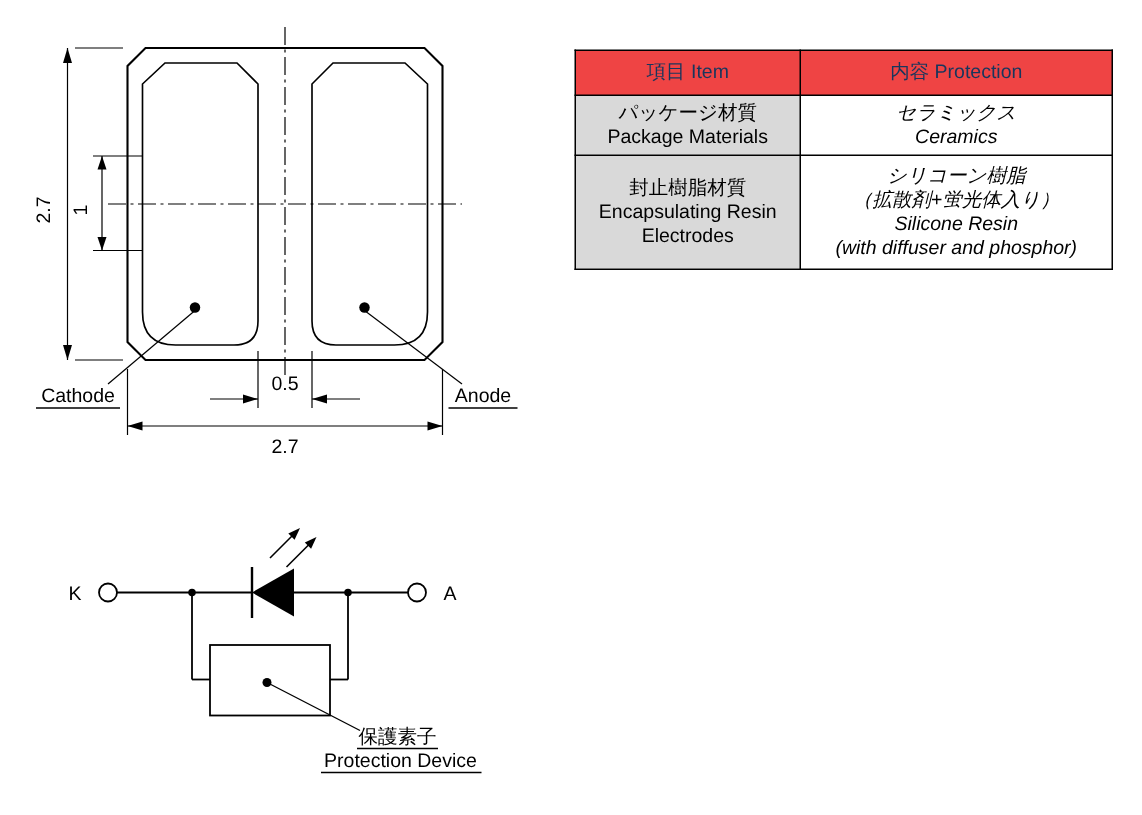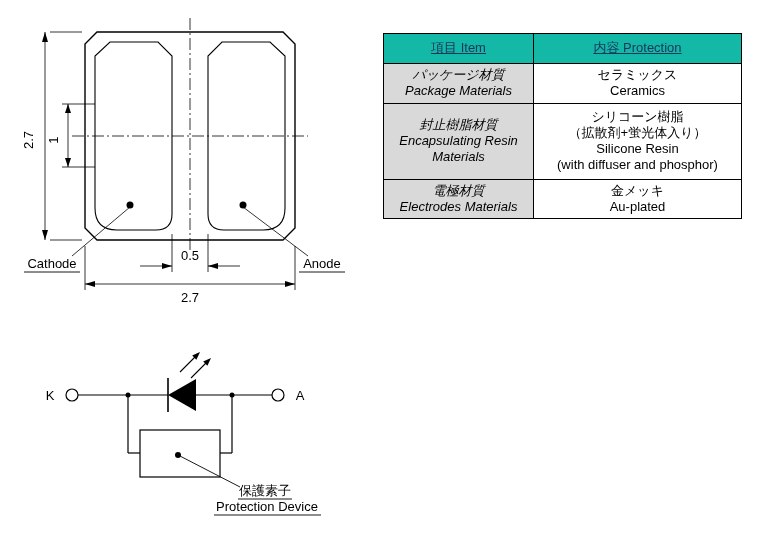--- a/index.html
+++ b/index.html
@@ -16,23 +16,23 @@
   table.spec {
     position:absolute; left:383px; top:33px;
     border-collapse:collapse; table-layout:fixed;
   }
   table.spec td {
     border:1px solid #000;
     font-size:13px; line-height:1.25;
     text-align:center; vertical-align:middle;
     white-space:pre-line; padding:3px 4px;
   }
-  td.hdr  { background:#14b8a6; color:#17365d;text-decoration:underline; }
-  td.item { background:#d9d9d9;font-style:italic; }
-  td.desc { background:#ffffff; }
+  td.hdr  { background:#ef4444; color:#17365d; }
+  td.item { background:#d9d9d9; }
+  td.desc { background:#ffffff;font-style:italic; }
 </style>
 </head>
 <body>
 
 <div class="page">
 
   <svg id="pkg-svg" width="380" height="320" viewBox="0 0 380 320">
 
     <path d="M97,32 L283,32 L295,44 L295,228 L283,240 L97,240 L85,228 L85,44 Z" fill="none" stroke="#000" stroke-width="1.4"></path>
 
@@ -96,31 +96,25 @@
     </tr>
     <tr style="height:38px">
       <td class="item">パッケージ材質
 Package Materials</td>
       <td class="desc">セラミックス
 Ceramics</td>
     </tr>
     <tr style="height:76px">
       <td class="item">封止樹脂材質
 Encapsulating Resin
-Materials</td>
+Electrodes</td>
       <td class="desc">シリコーン樹脂
 （拡散剤+蛍光体入り）
 Silicone Resin
 (with diffuser and phosphor)</td>
-    </tr>
-    <tr style="height:38px">
-      <td class="item">電極材質
-Electrodes Materials</td>
-      <td class="desc">金メッキ
-Au-plated</td>
     </tr>
   </tbody>
     </table>
 
   <svg id="circuit-svg" width="340" height="200" viewBox="0 0 340 200">
 
     <text x="20" y="60" text-anchor="middle">K</text>
     <circle cx="42" cy="55" r="6" fill="#fff" stroke="#000" stroke-width="1.2"></circle>
 
     <circle cx="248" cy="55" r="6" fill="#fff" stroke="#000" stroke-width="1.2"></circle>

